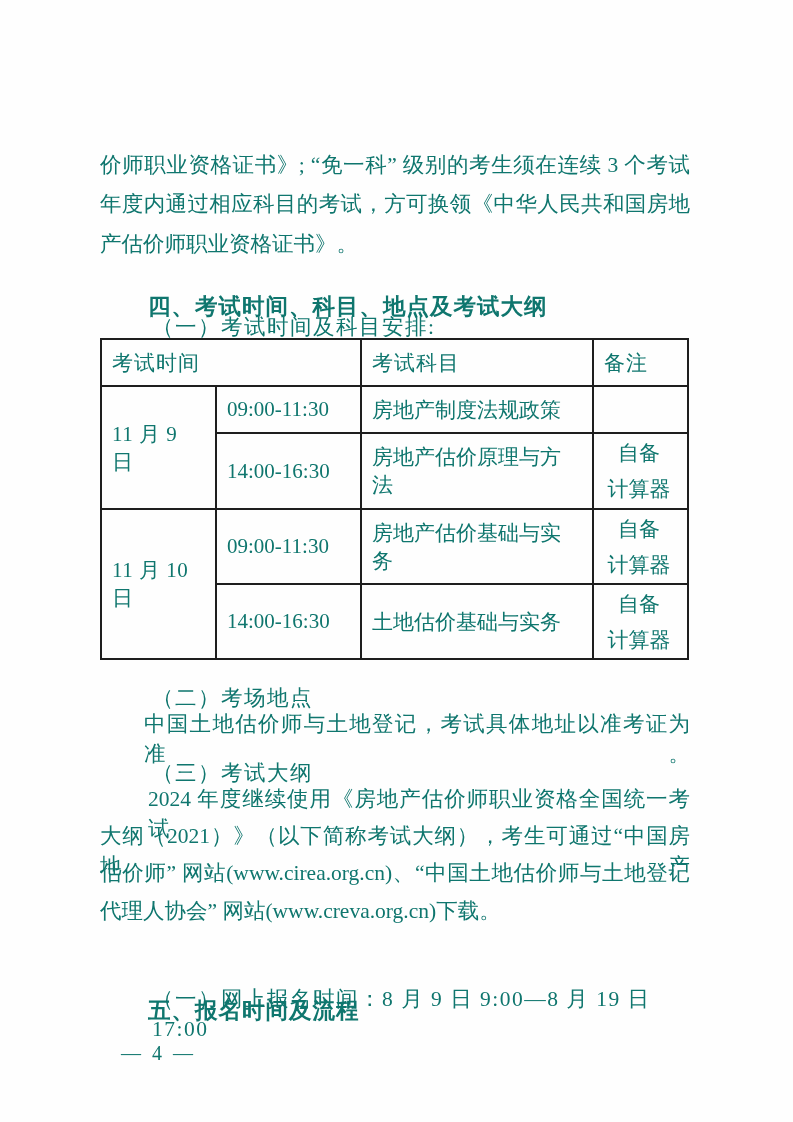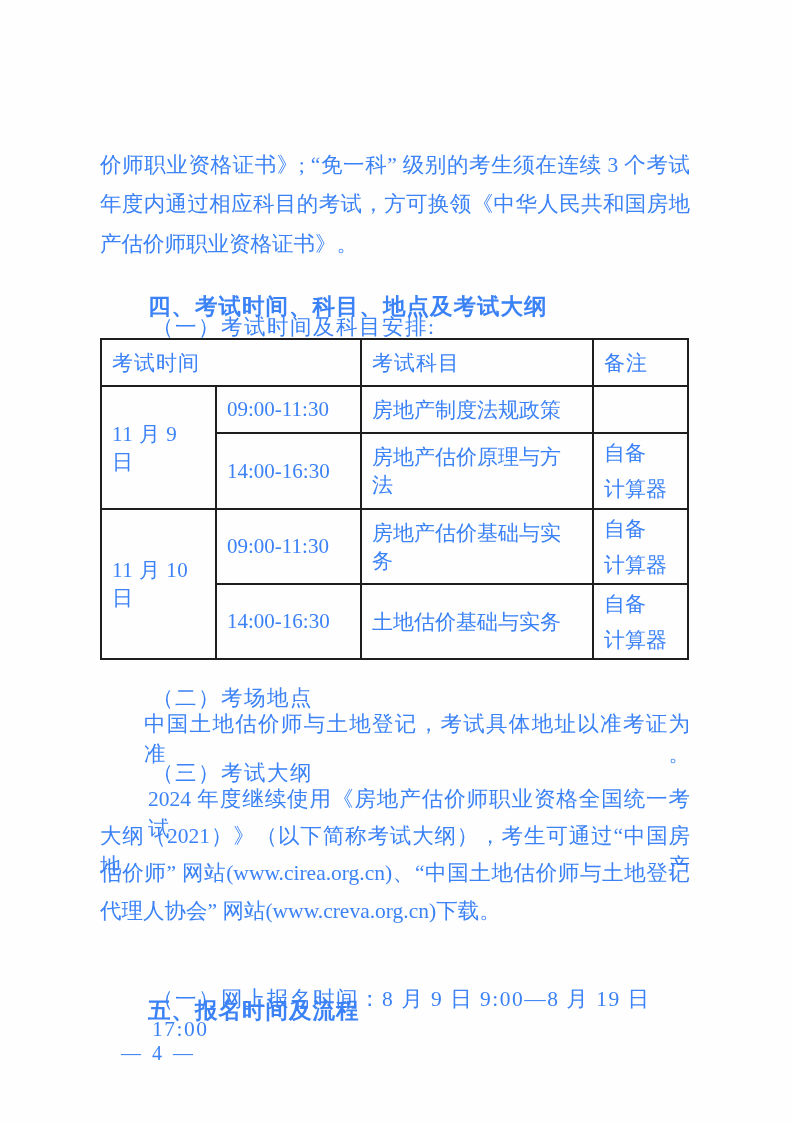--- a/index.html
+++ b/index.html
@@ -1,20 +1,20 @@
 <!DOCTYPE html>
 <html><head>
 <meta charset="utf-8">
 <style>
   html,body{margin:0;padding:0;background:#ffffff;}
   .page{
     position:relative;
     width:793px;height:1122px;
     background:#fefefe;
-    color:#3b82f6;
+    color:#0f766e;
     font-family:"Liberation Serif","DejaVu Serif",serif;
     overflow:hidden;
   }
   .line{
     position:absolute;
     left:100px;width:590px;
     font-size:21.5px;line-height:30px;
     white-space:pre-wrap;
   }
   .just{
@@ -40,21 +40,21 @@
   }
   table.exam td{
     border:2px solid #1e1e1e;
     font-size:21px;
     vertical-align:middle;
     padding:0 13px 0 10px;
     overflow:hidden;
   }
   td.hdr{letter-spacing:1px;}
   td.datecell{letter-spacing:0.5px;border-radius:22px;}
-  td.notecell{line-height:36px;}
+  td.notecell{line-height:36px;text-align:center;}
   .footer-num{
     position:absolute;
     left:121px;top:1042px;
     font-size:20px;
     letter-spacing:3px;
   }
 </style>
 </head>
 <body>
 

